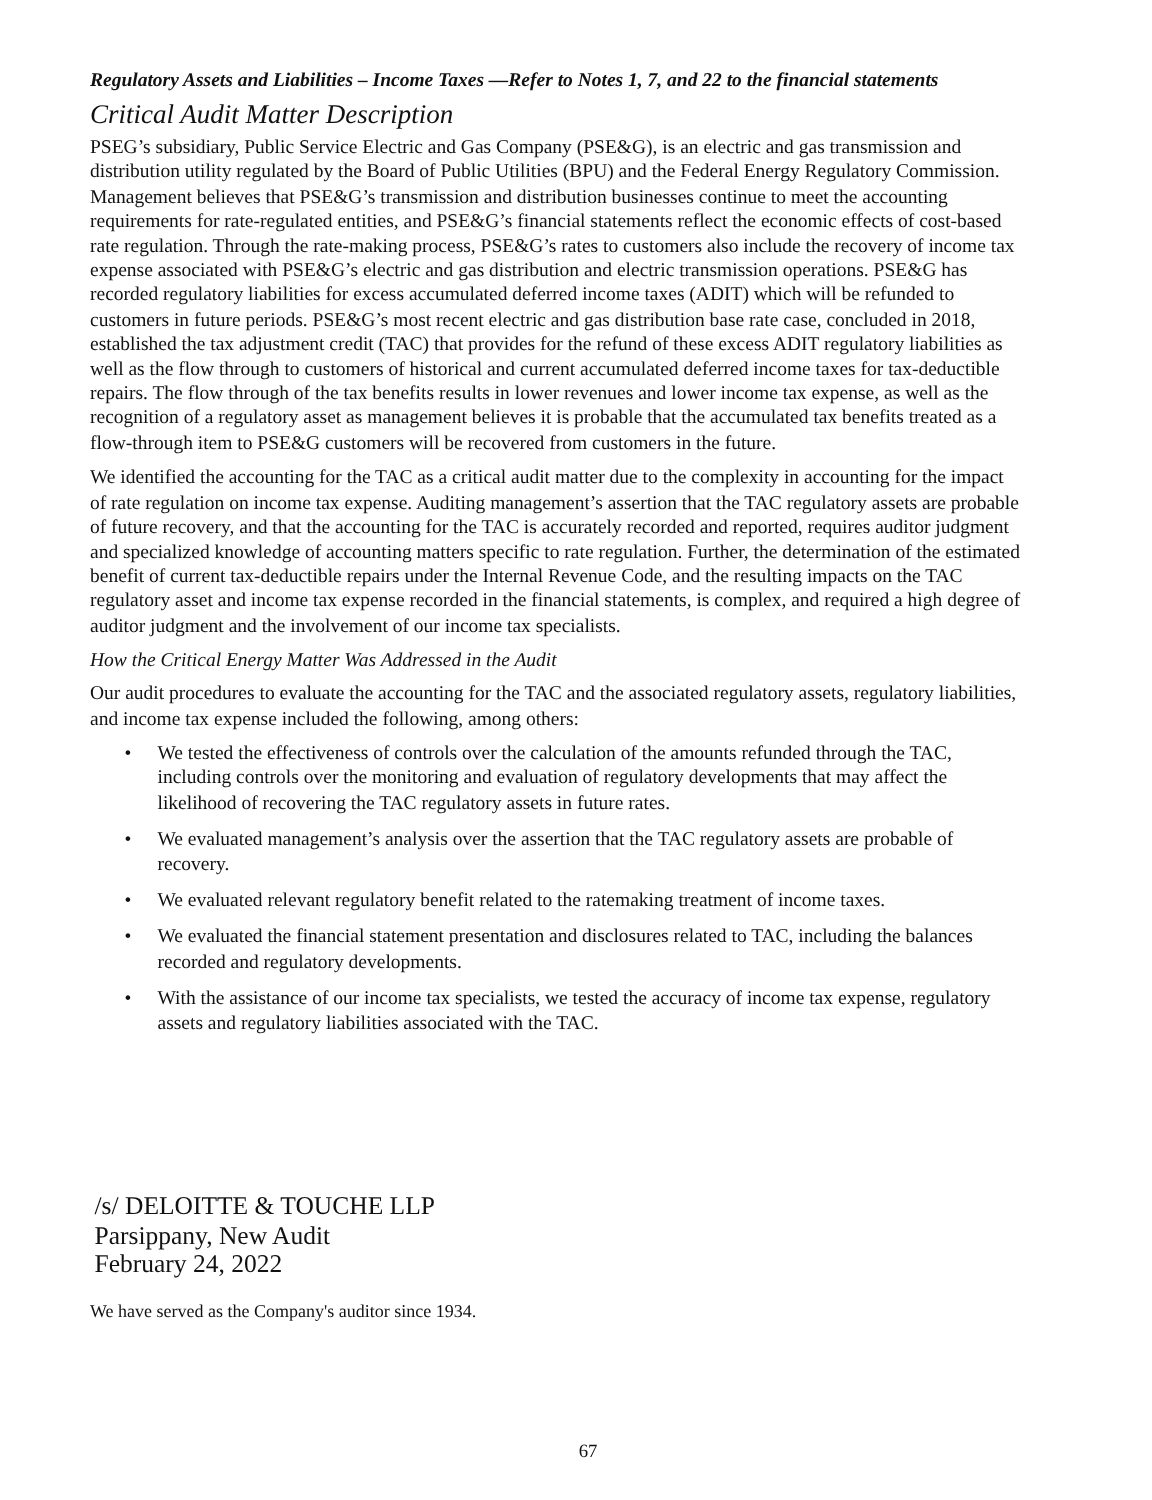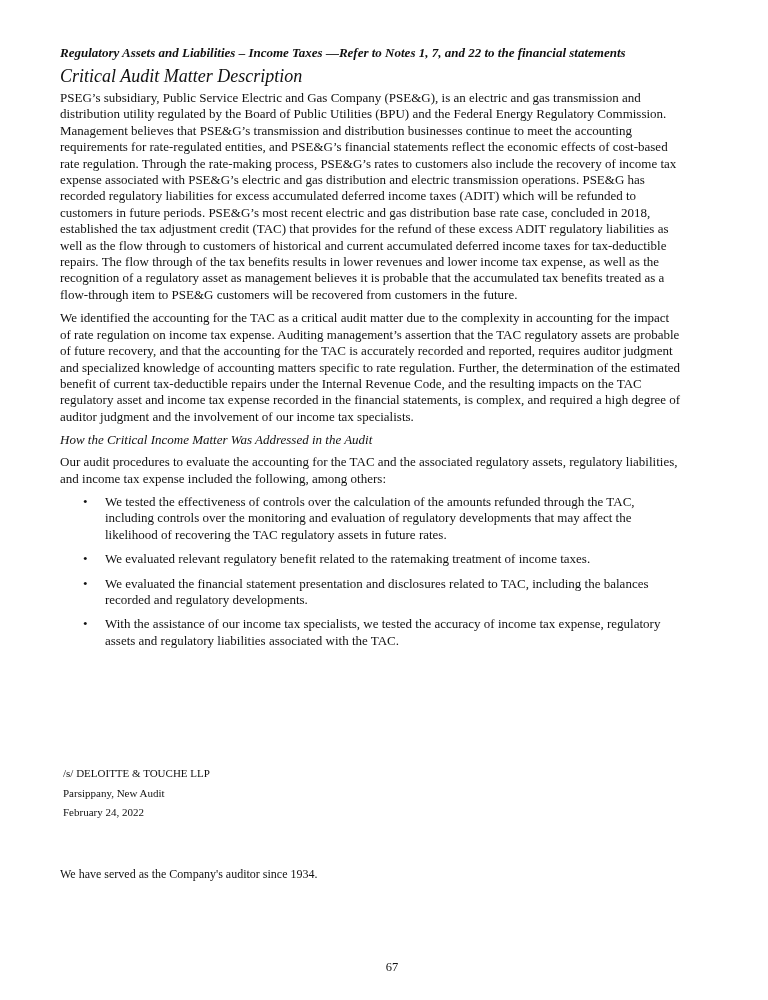--- a/index.html
+++ b/index.html
@@ -63,22 +63,22 @@
   ul.bullet-list li::before {
     content: "\2022";
     position: absolute;
     left: 23px;
     top: 0;
     font-size: 13px;
   }
   .signature-block {
     position: absolute;
     left: 63px;
-    top: 764px;
-    font-size: 11px;
+    top: 794px;
+    font-size: 17px;
     line-height: 19.5px;
   }
   .signature-block p {
     margin: 0;
   }
   .tenure-note {
     position: absolute;
     left: 60px;
     top: 867px;
     font-size: 12px;
@@ -99,26 +99,27 @@
 <div class="page">
 
   <h1 class="doc-heading">Regulatory Assets and Liabilities – Income Taxes —Refer to Notes 1, 7, and 22 to the financial statements</h1>
 
   <h2 class="doc-subheading">Critical Audit Matter Description</h2>
 
   <p class="doc-para">PSEG’s subsidiary, Public Service Electric and Gas Company (PSE&amp;G), is an electric and gas transmission and distribution utility regulated by the Board of Public Utilities (BPU) and the Federal Energy Regulatory Commission. Management believes that PSE&amp;G’s transmission and distribution businesses continue to meet the accounting requirements for rate-regulated entities, and PSE&amp;G’s financial statements reflect the economic effects of cost-based rate regulation. Through the rate-making process, PSE&amp;G’s rates to customers also include the recovery of income tax expense associated with PSE&amp;G’s electric and gas distribution and electric transmission operations. PSE&amp;G has recorded regulatory liabilities for excess accumulated deferred income taxes (ADIT) which will be refunded to customers in future periods. PSE&amp;G’s most recent electric and gas distribution base rate case, concluded in 2018, established the tax adjustment credit (TAC) that provides for the refund of these excess ADIT regulatory liabilities as well as the flow through to customers of historical and current accumulated deferred income taxes for tax-deductible repairs. The flow through of the tax benefits results in lower revenues and lower income tax expense, as well as the recognition of a regulatory asset as management believes it is probable that the accumulated tax benefits treated as a flow-through item to PSE&amp;G customers will be recovered from customers in the future.</p>
 
   <p class="doc-para">We identified the accounting for the TAC as a critical audit matter due to the complexity in accounting for the impact of rate regulation on income tax expense. Auditing management’s assertion that the TAC regulatory assets are probable of future recovery, and that the accounting for the TAC is accurately recorded and reported, requires auditor judgment and specialized knowledge of accounting matters specific to rate regulation. Further, the determination of the estimated benefit of current tax-deductible repairs under the Internal Revenue Code, and the resulting impacts on the TAC regulatory asset and income tax expense recorded in the financial statements, is complex, and required a high degree of auditor judgment and the involvement of our income tax specialists.</p>
 
-  <h2 class="section-heading">How the Critical Income Matter Was Addressed in the Audit</h2>
+  <h2 class="section-heading">How the Critical Energy Matter Was Addressed in the Audit</h2>
 
   <p class="doc-para">Our audit procedures to evaluate the accounting for the TAC and the associated regulatory assets, regulatory liabilities, and income tax expense included the following, among others:</p>
 
   <ul class="bullet-list">
     <li>We tested the effectiveness of controls over the calculation of the amounts refunded through the TAC, including controls over the monitoring and evaluation of regulatory developments that may affect the likelihood of recovering the TAC regulatory assets in future rates.</li>
+    <li>We evaluated management’s analysis over the assertion that the TAC regulatory assets are probable of recovery.</li>
     <li>We evaluated relevant regulatory benefit related to the ratemaking treatment of income taxes.</li>
     <li>We evaluated the financial statement presentation and disclosures related to TAC, including the balances recorded and regulatory developments.</li>
     <li>With the assistance of our income tax specialists, we tested the accuracy of income tax expense, regulatory assets and regulatory liabilities associated with the TAC.</li>
   </ul>
 
   <div class="signature-block">
     <p>/s/ DELOITTE &amp; TOUCHE LLP</p>
     <p>Parsippany, New Audit</p>
     <p>February 24, 2022</p>
   </div>

